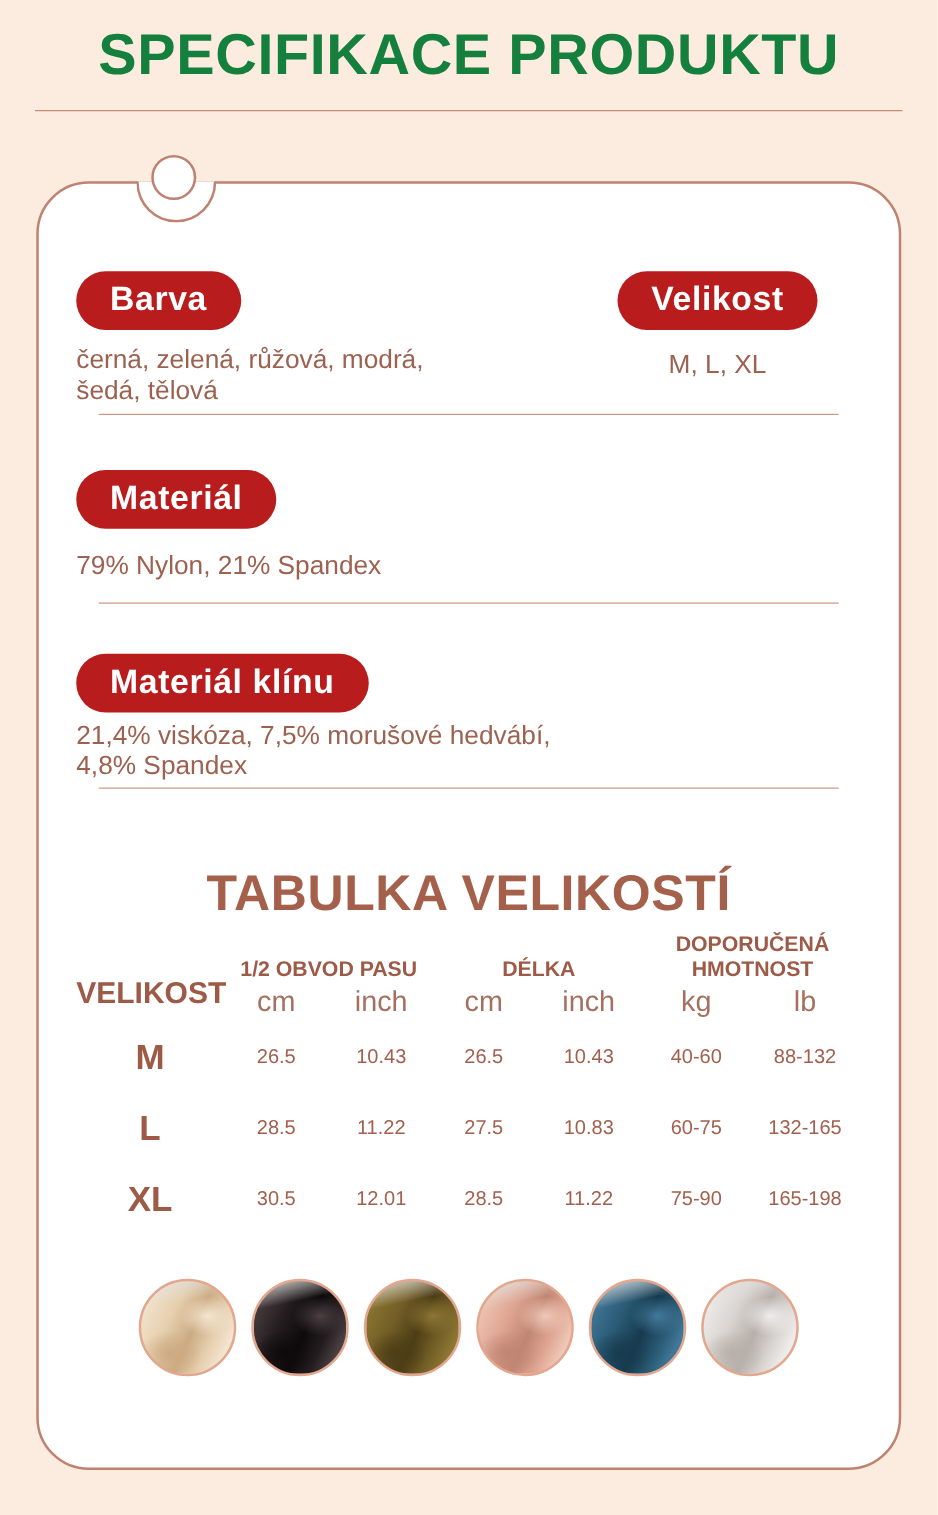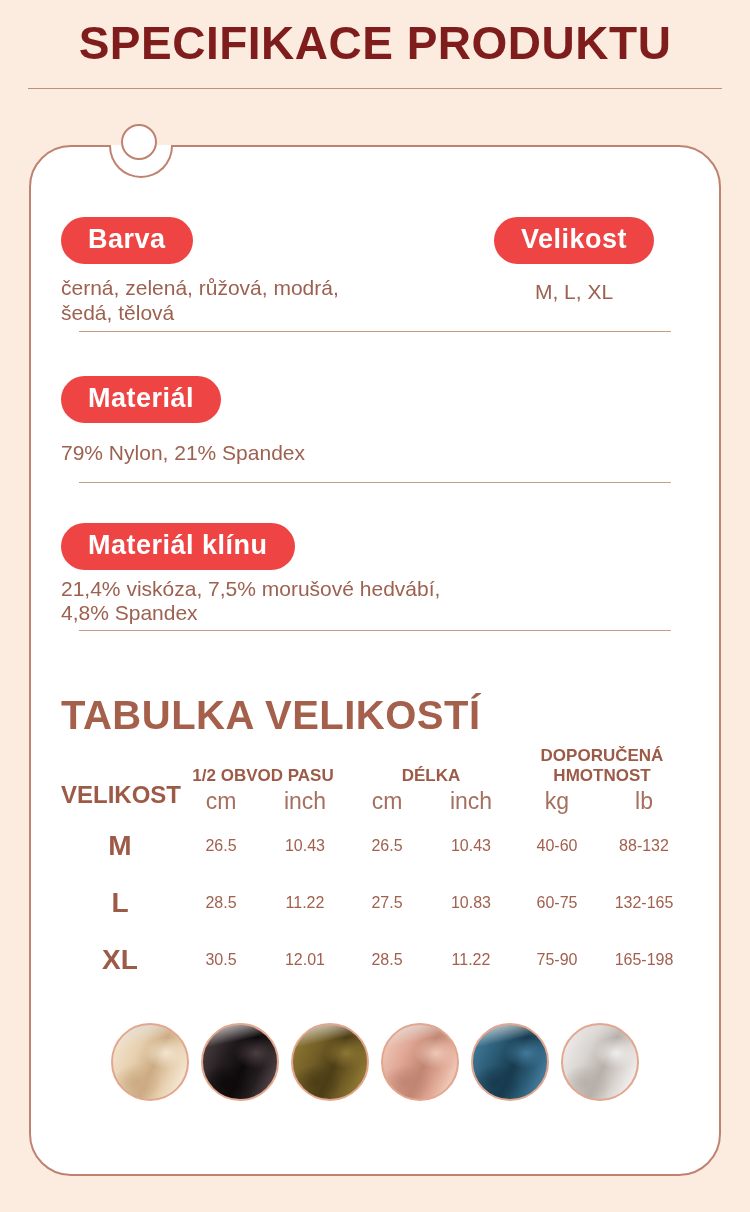--- a/index.html
+++ b/index.html
@@ -11,21 +11,21 @@
     position:relative;
   }
 
   
   .page-title {
     padding-top:16px;
     text-align:center;
     font-size:46px;
     font-weight:bold;
     letter-spacing:.5px;
-    color:#7f1d1d;
+    color:#15803d;
   }
   .title-rule {
     border:none;
     border-top:1px solid #c58d76;
     margin:18px 28px 0 28px;
   }
 
   
   .card {
     position:relative;
@@ -52,21 +52,21 @@
     width:36px; height:36px;
     background:#ffffff;
     border:2px solid #c08270;
     border-radius:50%;
   }
   .card-inner { padding:70px 30px 0 30px; }
 
   
   .badge {
     display:inline-block;
-    background:#ef4444;
+    background:#b91c1c;
     color:#ffffff;
     font-weight:bold;
     font-size:27px;
     line-height:1;
     padding:9px 27px 11px 27px;
     border-radius:24px;
     letter-spacing:.5px;
   }
   .sec1 { display:flex; }
   .sec1-left { flex:1; }
@@ -87,21 +87,21 @@
   .sec2 { margin-top:44px; }
   .sec2 .body-text { margin-top:18px; }
   .sec2 + .divider { margin-top:16px; }
   .sec3 { margin-top:40px; }
   .sec3 .body-text { margin-top:7px; }
   .sec3 + .divider { margin-top:4px; }
 
   
   .table-title {
     margin-top:62px;
-    text-align:left;
+    text-align:center;
     font-size:40px;
     font-weight:bold;
     letter-spacing:.5px;
     color:#a5604c;
   }
   .size-table {
     margin-top:24px;
     display:grid;
     grid-template-columns:118px 84px 84px 80px 88px 84px 90px;
     grid-template-rows:24px 32px 57px 57px 57px;

